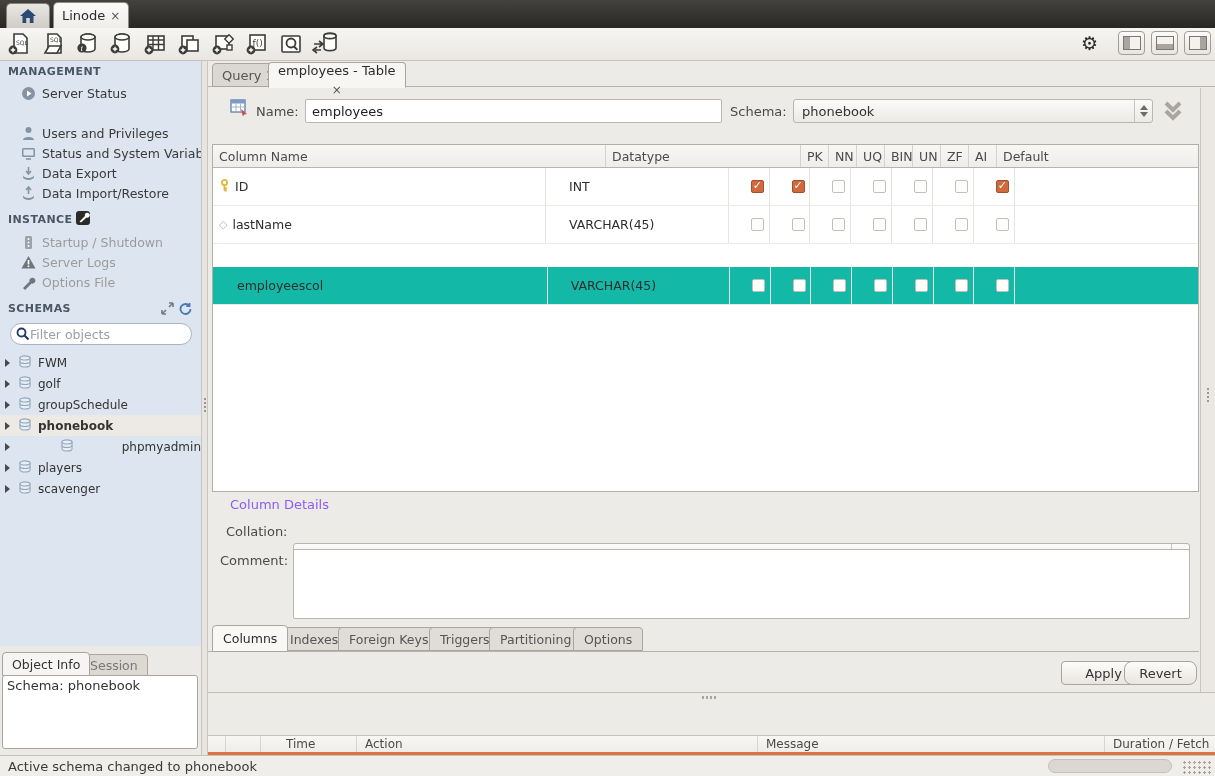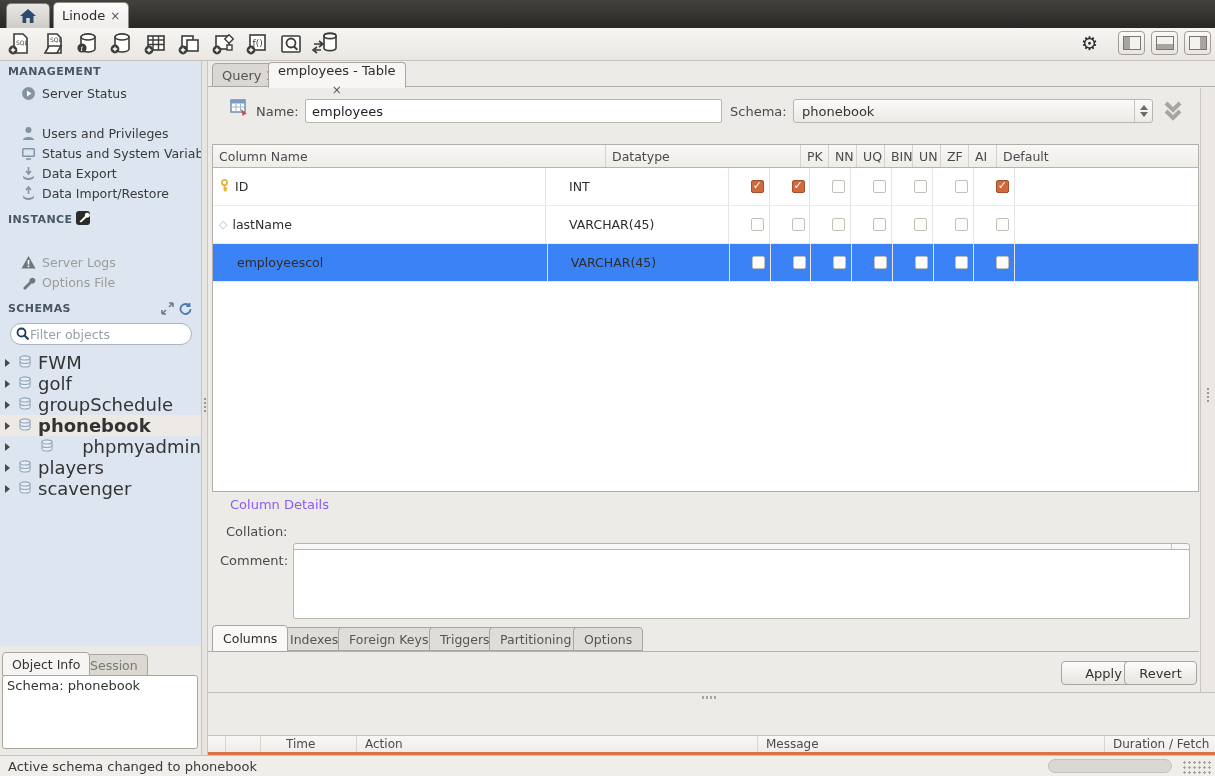--- a/index.html
+++ b/index.html
@@ -41,21 +41,21 @@
   .filter-box { position:absolute; left:10px; top:262px; width:182px; height:22px;
                 background:#fff; border:1px solid #a9b4c0; border-radius:11px;
                 display:flex; align-items:center; padding-left:5px; }
   .filter-box input { border:none; outline:none; width:145px; font-size:12.5px; color:#333;
                       font-family:"DejaVu Sans",sans-serif; background:transparent; }
   .filter-box input::placeholder { color:#9aa0a8; }
   .tree-row { position:absolute; left:0; width:201px; height:21px; display:flex; align-items:center; }
   .tree-row .tri { width:0; height:0; border-left:5px solid #4a4a4a; border-top:4px solid transparent;
                    border-bottom:4px solid transparent; margin-left:5px; }
   .tree-row .db-ic { margin-left:8px; margin-right:6px; }
-  .tree-row .nm { font-size:18px; color:#333; }
+  .tree-row .nm { font-size:12px; color:#333; }
   .tree-row.selected { background:#edeae5; }
   .tree-row.selected .nm { font-weight:bold; }
 
   .sidebar-bottom { position:absolute; left:0; top:585px; width:201px; height:109px; background:#eceae6; }
   .info-tab { position:absolute; height:24px; padding:0 9px; display:flex; align-items:center;
               font-size:12.5px; border:1px solid #aaa69f; border-radius:4px 4px 0 0; }
   .info-tab.active { background:#f6f5f3; color:#333; z-index:2; }
   .info-tab.inactive { background:#dcd8d2; color:#777; }
   .info-content { position:absolute; left:2px; top:29px; width:196px; height:74px; background:#fff;
                   border:1px solid #aaa69f; border-radius:3px; padding:2px 4px; font-size:13px; color:#333; }
@@ -86,21 +86,21 @@
   
   .grid { position:absolute; left:4px; top:83px; width:987px; height:348px; background:#fff;
           border:1px solid #b2aea8; }
   .g-head { display:flex; height:23px; background:linear-gradient(#f8f7f5,#efedea);
             border-bottom:1px solid #b7b3ad; }
   .g-head .hc { font-size:12.5px; color:#4a4a4a; display:flex; align-items:center; padding-left:6px;
                 border-right:1px solid #d5d1cc; }
   .g-row { display:flex; height:38px; border-bottom:1px solid #eceae6;gap:17px; }
   .g-row .c { display:flex; align-items:center; padding-left:6px; border-right:1px solid #e7e4e0;
               font-size:12.5px; color:#2e2e2e; overflow:hidden; }
-  .g-row.selected { background:#3b82f6; }
+  .g-row.selected { background:#14b8a6;margin-top:23px; }
   .cbcell { justify-content:center; padding-left:0 !important; }
   .cb { width:13px; height:13px; border:1px solid #c3bfb9; border-radius:2px; background:#fdfdfc; position:relative; }
   .cb.checked { background:#d0693c; border-color:#a4512a; }
   .cb.checked::after { content:"✓"; position:absolute; left:1px; top:-2px; color:#fff; font-size:11px; font-weight:bold; }
   .col-name { width:393px; } .col-type { width:195px; } .col-cb { width:28px; } .col-def { width:196px; border-right:none !important; }
 
   
   .details-title { position:absolute; left:22px; top:436px; font-size:13px; color:#8b5cf6; }
   .lbl-right { position:absolute; font-size:13px; color:#4a4a4a; text-align:right; }
   .comment-area { position:absolute; left:85px; top:488px; width:897px; height:70px; background:#fff;
@@ -305,20 +305,29 @@
     <div class="side-head abs" style="left:8px; top:152px;">
       <span>INSTANCE</span>
     </div>
     <span class="abs" style="left:76px; top:150px;">
       <svg width="14" height="14" viewBox="0 0 14 14">
           <rect x="0" y="0" width="14" height="14" rx="3" fill="#2b2b28"></rect>
           <path d="M3.5 10.5 L9 5 a2.5 2.5 0 1 1 1.5 1.5 L5 11.5 z" fill="#fff"></path>
         </svg>
     </span>
 
+    <div class="side-item disabled" style="top:169px;">
+      <span class="ic"><svg width="15" height="15" viewBox="0 0 15 15">
+            <rect x="4" y="1" width="7" height="13" rx="1.5" fill="#9aa1a8"></rect>
+            <circle cx="7.5" cy="4" r="1" fill="#fff"></circle>
+            <circle cx="7.5" cy="7.5" r="1" fill="#fff"></circle>
+            <circle cx="7.5" cy="11" r="1" fill="#fff"></circle>
+          </svg></span>
+      <span class="lbl">Startup / Shutdown</span>
+    </div>
     <div class="side-item disabled" style="top:189px;">
       <span class="ic"><svg width="15" height="15" viewBox="0 0 15 15">
             <path d="M7.5 1 L14.5 13.5 H0.5 Z" fill="#6f777e"></path>
             <rect x="6.7" y="5" width="1.6" height="4.5" fill="#fff"></rect>
             <rect x="6.7" y="10.5" width="1.6" height="1.6" fill="#fff"></rect>
           </svg></span>
       <span class="lbl">Server Logs</span>
     </div>
     <div class="side-item disabled" style="top:209px;">
       <span class="ic"><svg width="15" height="15" viewBox="0 0 15 15">
@@ -597,21 +606,21 @@
       </div>
     <div class="ed-tab inactive" style="left:281px;">
         <span>Partitioning</span>
       </div>
     <div class="ed-tab inactive" style="left:365px;">
         <span>Options</span>
       </div>
     <div class="ed-divider"></div>
 
     <div class="btn" style="left:821px; top:600px; width:85px;margin-left:32px;">Apply</div>
-    <div class="btn" style="left:916px; top:600px; width:73px;">Revert</div>
+    <div class="btn" style="left:916px; top:600px; width:73px;border-radius:8px;">Revert</div>
 
     <div class="editor-bottom-line"></div>
     <div class="h-grip"></div>
 
     <div class="selectbox abs" style="left:2px; top:641px; width:127px; height:26px; border-radius:4px;">
       <span>Action Output</span>
       <span class="spin" style="border-left:none;">
           <span class="up"></span>
           <span class="dn"></span>
         </span>

